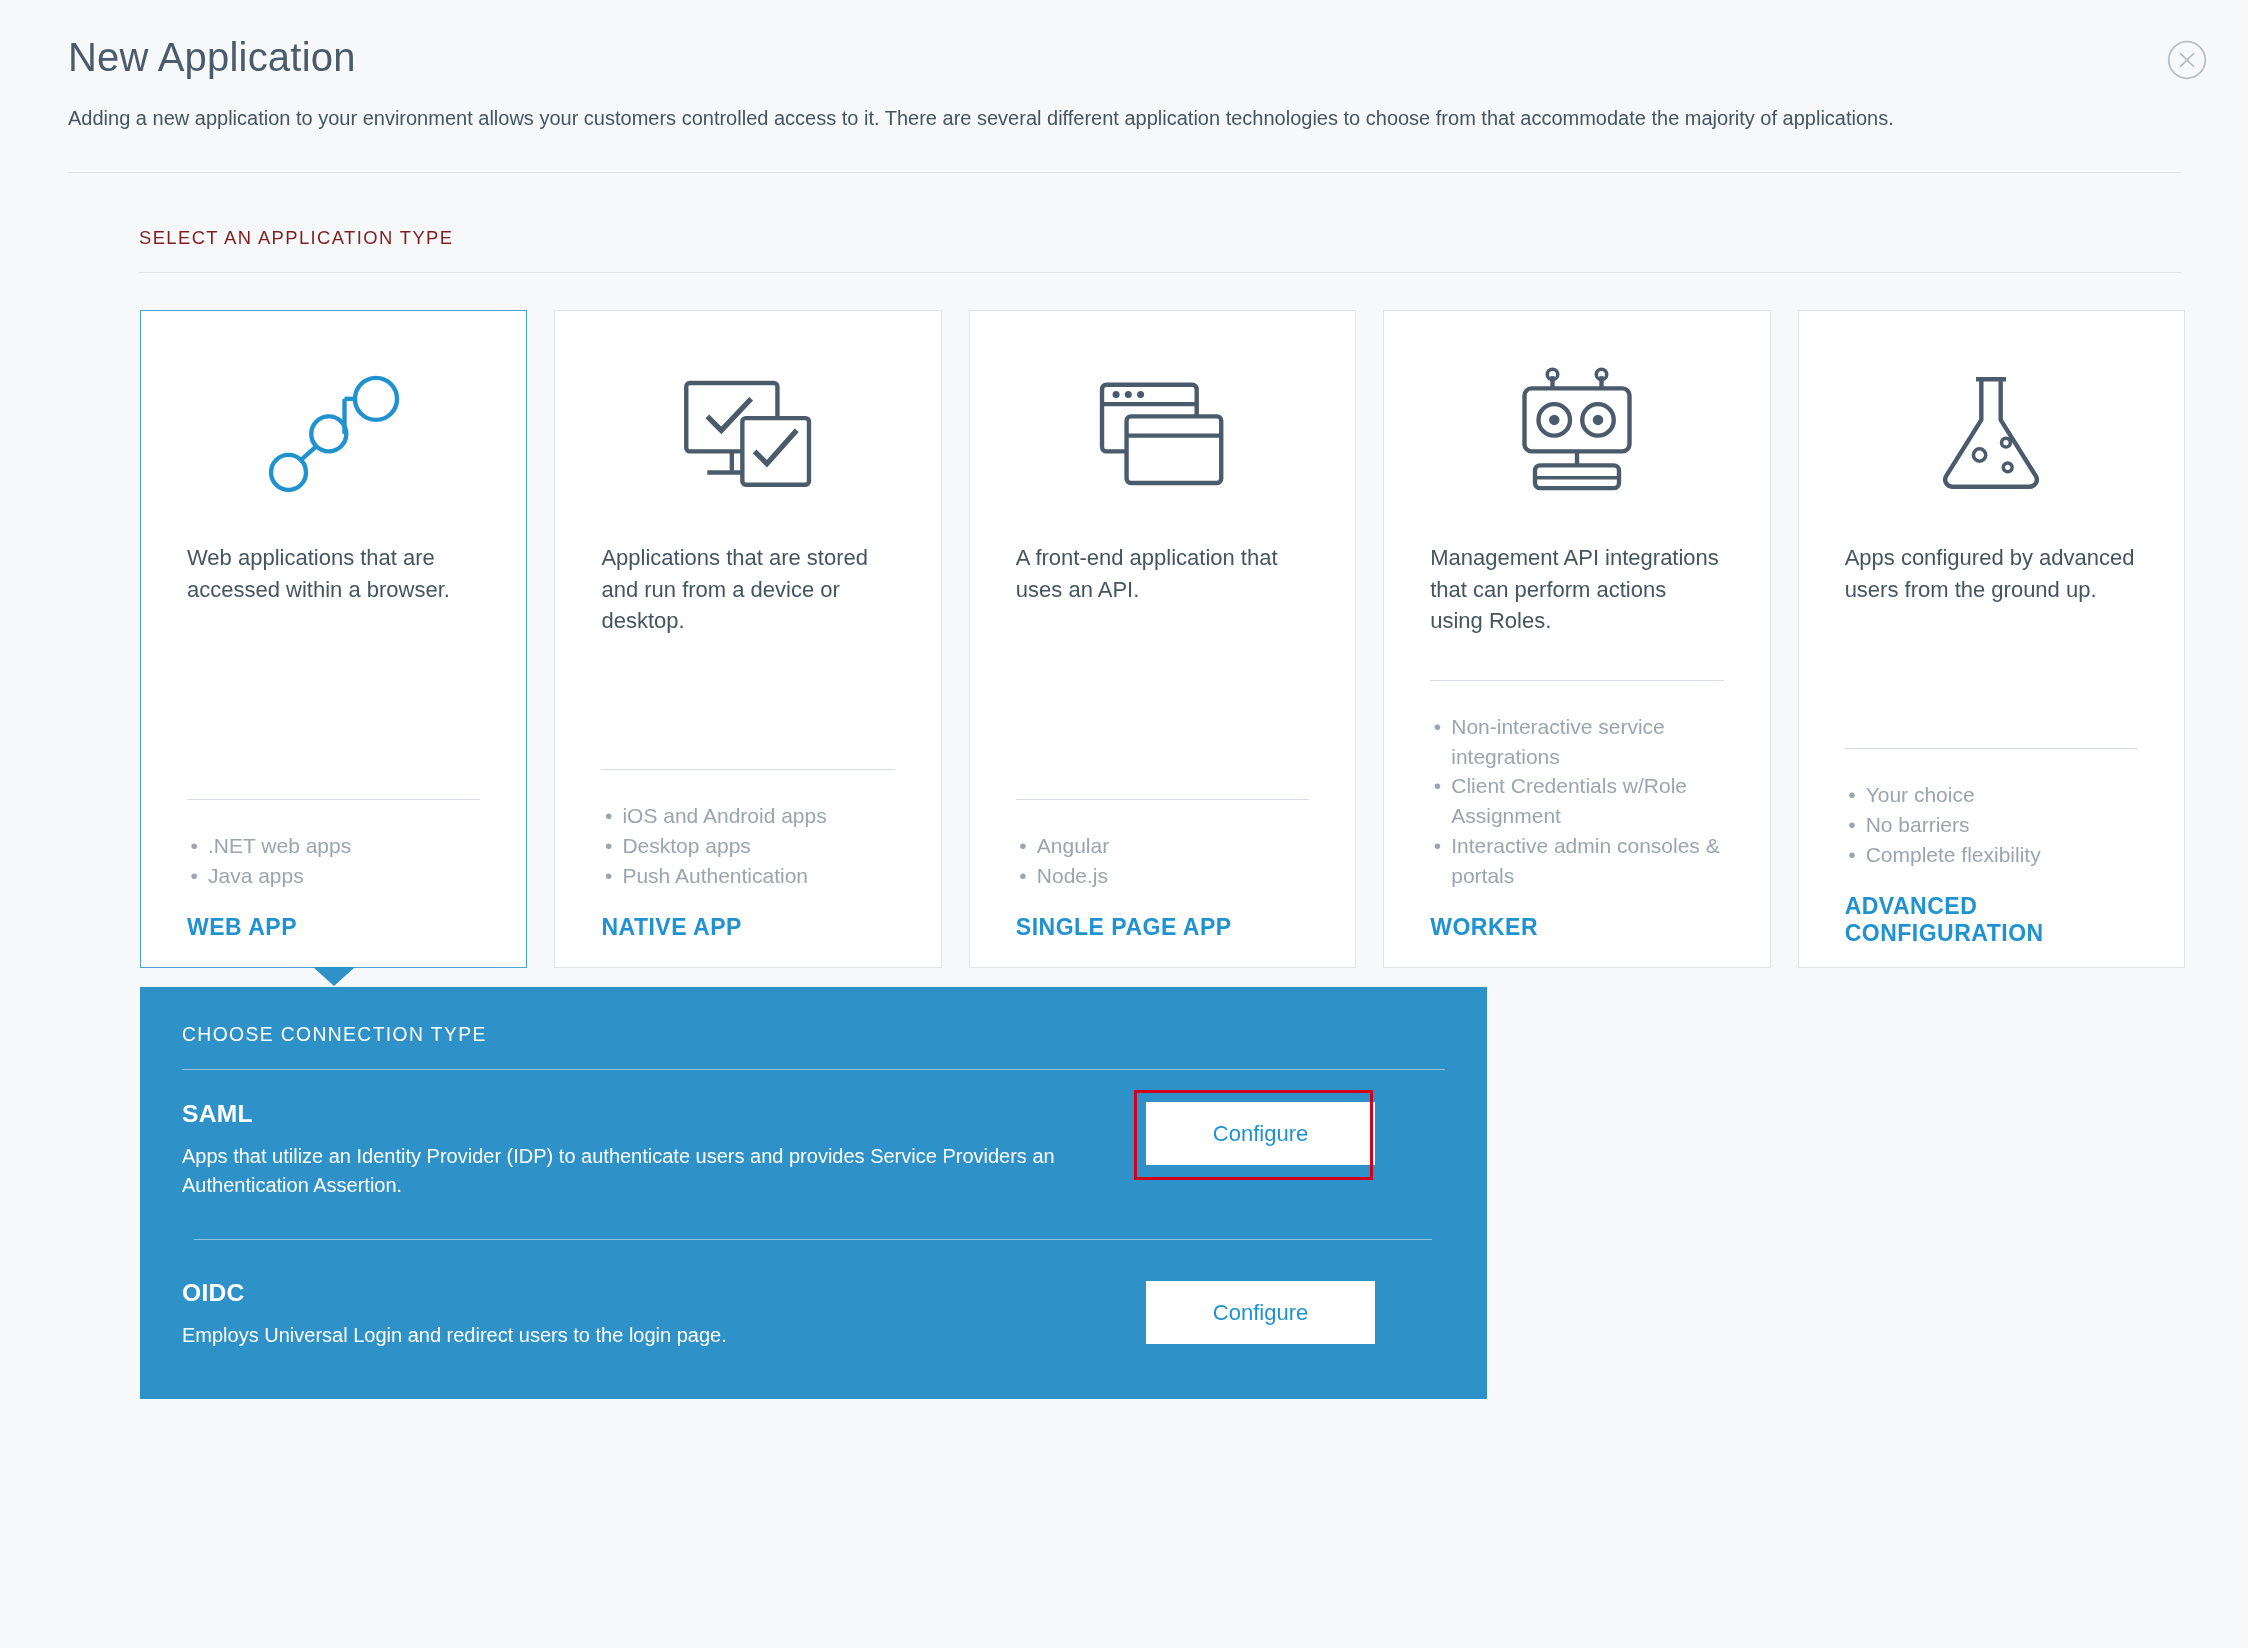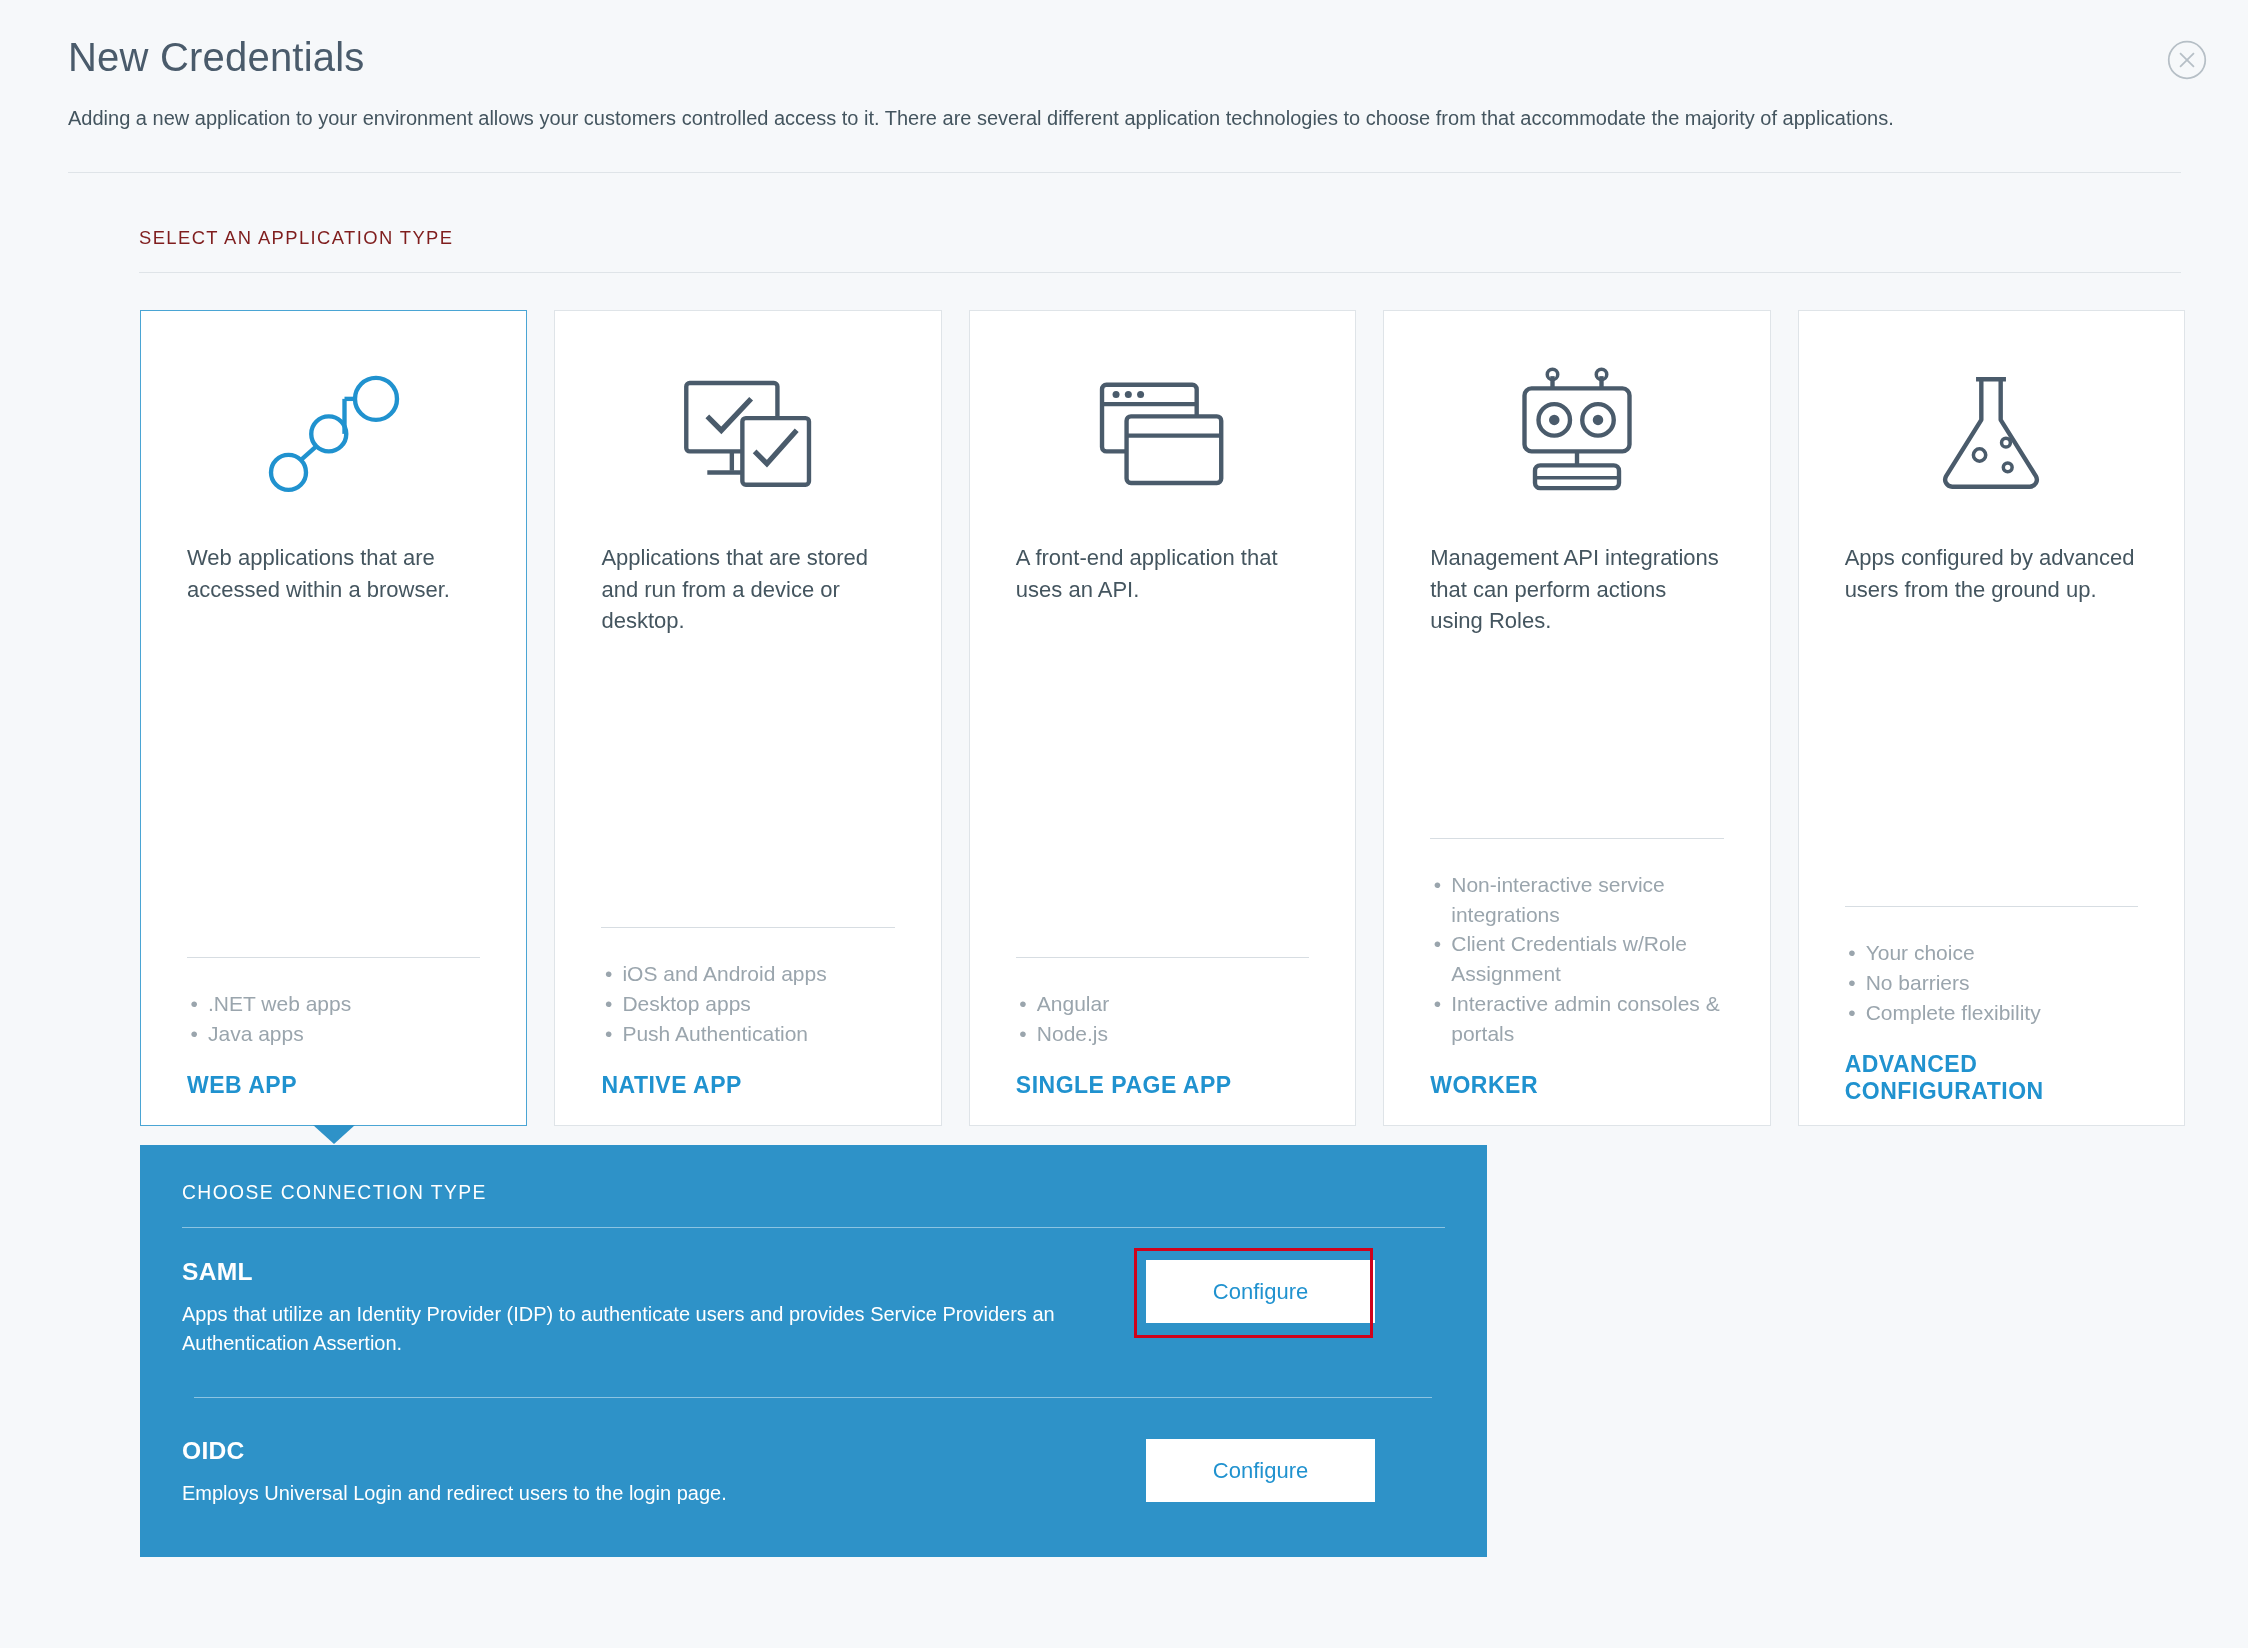--- a/index.html
+++ b/index.html
@@ -61,21 +61,21 @@
   }
   
   .cards {
     display: flex;
     gap: 27px;
     margin: 37px 0 0 140px;
     width: 2045px;
   }
   .card {
     width: 388px;
-    height: 816px;
+    height: 658px;
     background: #ffffff;
     border: 0.9px solid #dfe4e8;
     position: relative;
     display: flex;
     flex-direction: column;
     padding: 0 46px;
     cursor: pointer;
   }
   .card.selected {
     border: 1.8px solid #4aa5d4;
@@ -203,21 +203,21 @@
     margin: 39px 0 39px 12.3px;
     width: 1238px;
   }
 </style>
 </head>
 <body>
 
 <div class="page">
 
   <div class="header">
-    <h1 class="title">New Credentials</h1>
+    <h1 class="title">New Application</h1>
     <p class="subtitle">Adding a new application to your environment allows your customers controlled access to it. There are several different application technologies to choose from that accommodate the majority of applications.</p>
     <div class="close-btn">
       <svg width="40" height="40" viewBox="0 0 46 46">
         <circle cx="23" cy="23" r="21" fill="none" stroke="#b6bfc6" stroke-width="2"></circle>
         <line x1="15" y1="15" x2="31" y2="31" stroke="#b6bfc6" stroke-width="2"></line>
         <line x1="31" y1="15" x2="15" y2="31" stroke="#b6bfc6" stroke-width="2"></line>
       </svg>
     </div>
   </div>
   <div class="divider-top"></div>

